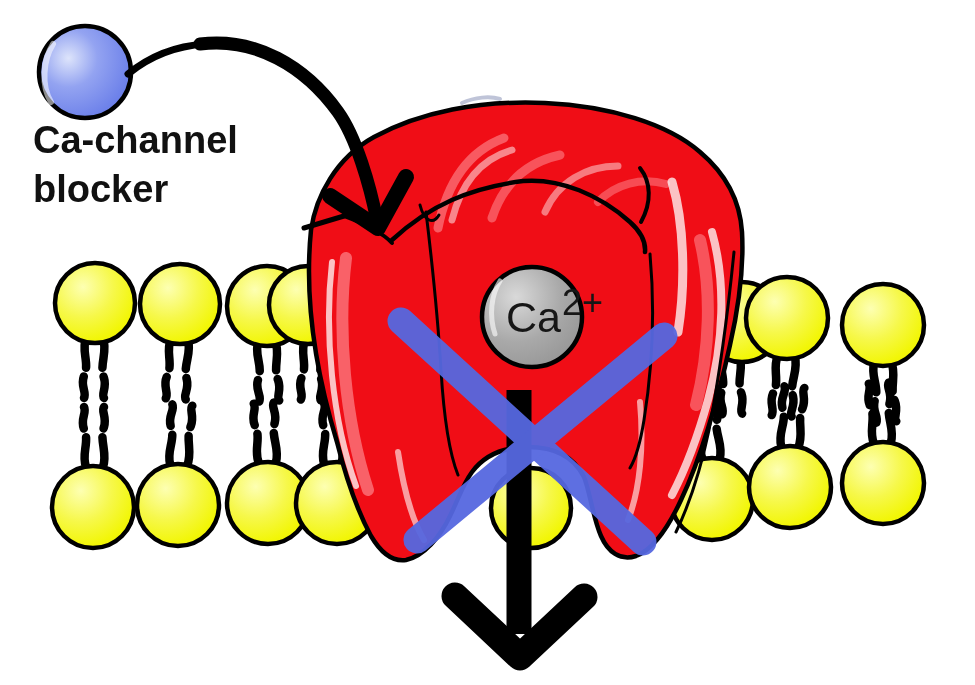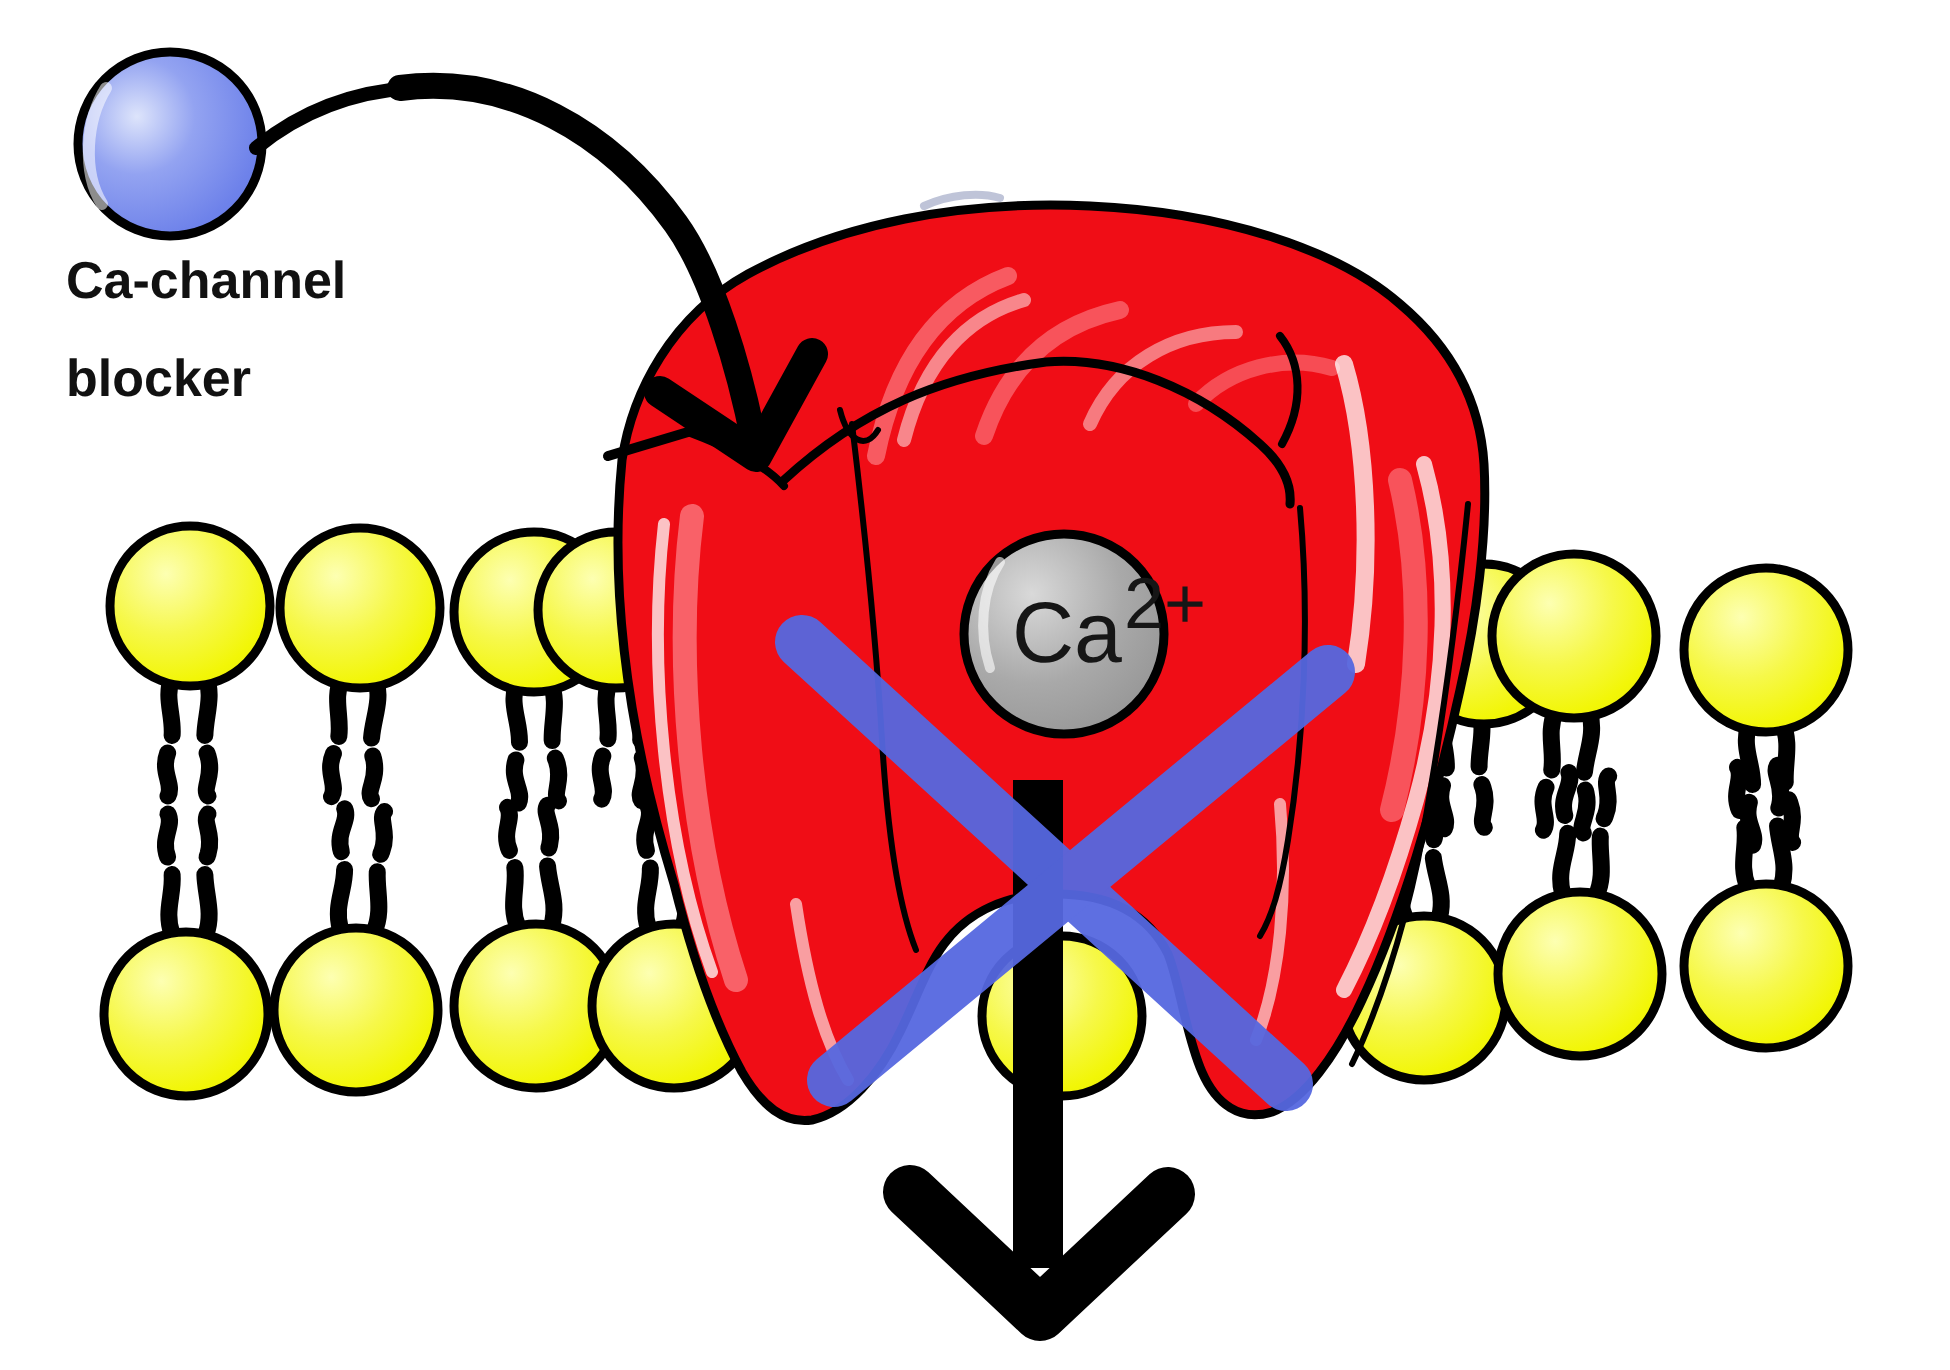--- a/index.html
+++ b/index.html
@@ -27,21 +27,21 @@
   .s-black   {stroke:var(--c-outline,#000);fill:none;}
   .s-cross   {stroke:var(--c-cross-blue,#5668e0);fill:none;}
   .tail      {stroke:var(--c-outline,#000);fill:none;stroke-width:8.5;
               stroke-linecap:round;stroke-dasharray:30 9;}
   .hl-w      {stroke:#ffffff;fill:none;stroke-linecap:round;}
   .hl-p      {stroke:#ff9aa0;fill:none;stroke-linecap:round;}
 
   
   .blocker-label{
     position:absolute;left:33px;top:116px;
-    font-size:26px;font-weight:700;line-height:49px;
+    font-size:38px;font-weight:700;line-height:49px;
     color:var(--c-text,#111);white-space:pre-line;letter-spacing:0px;
   }
   .ion-label{
     position:absolute;left:486px;top:296px;width:120px;
     color:#161616;white-space:nowrap;
   }
   .ion-label .sym{font-size:43px;line-height:1;padding-left:20px;}
   .ion-label .chg{font-size:36px;position:relative;top:-17px;left:1px;}
 </style>
 </head>

